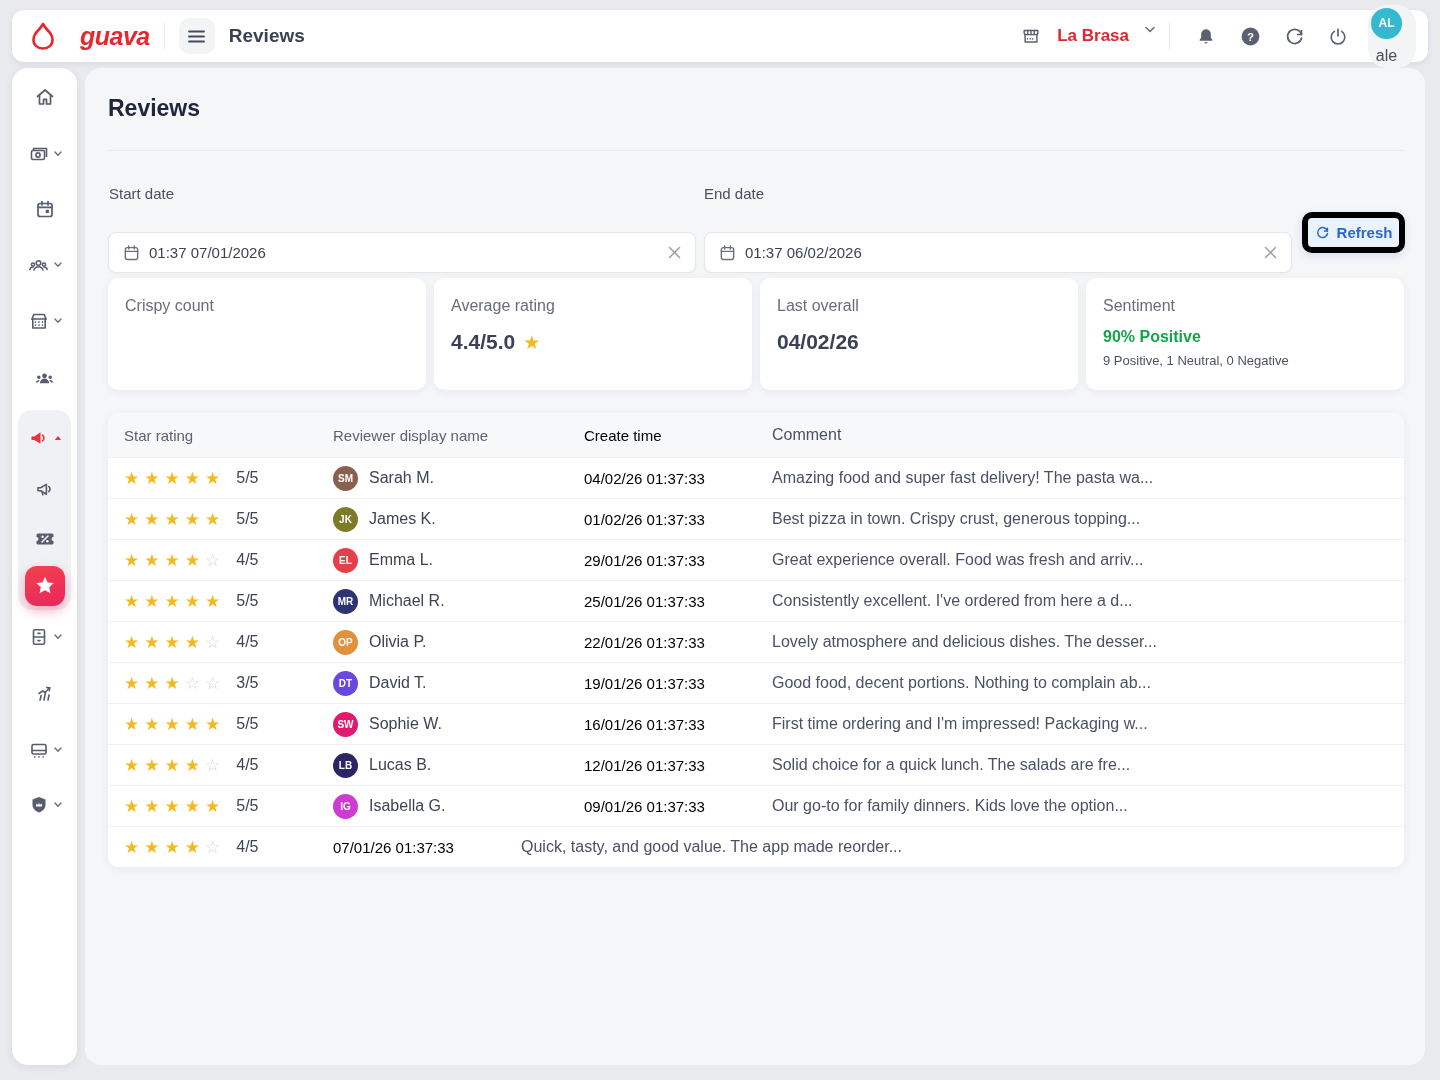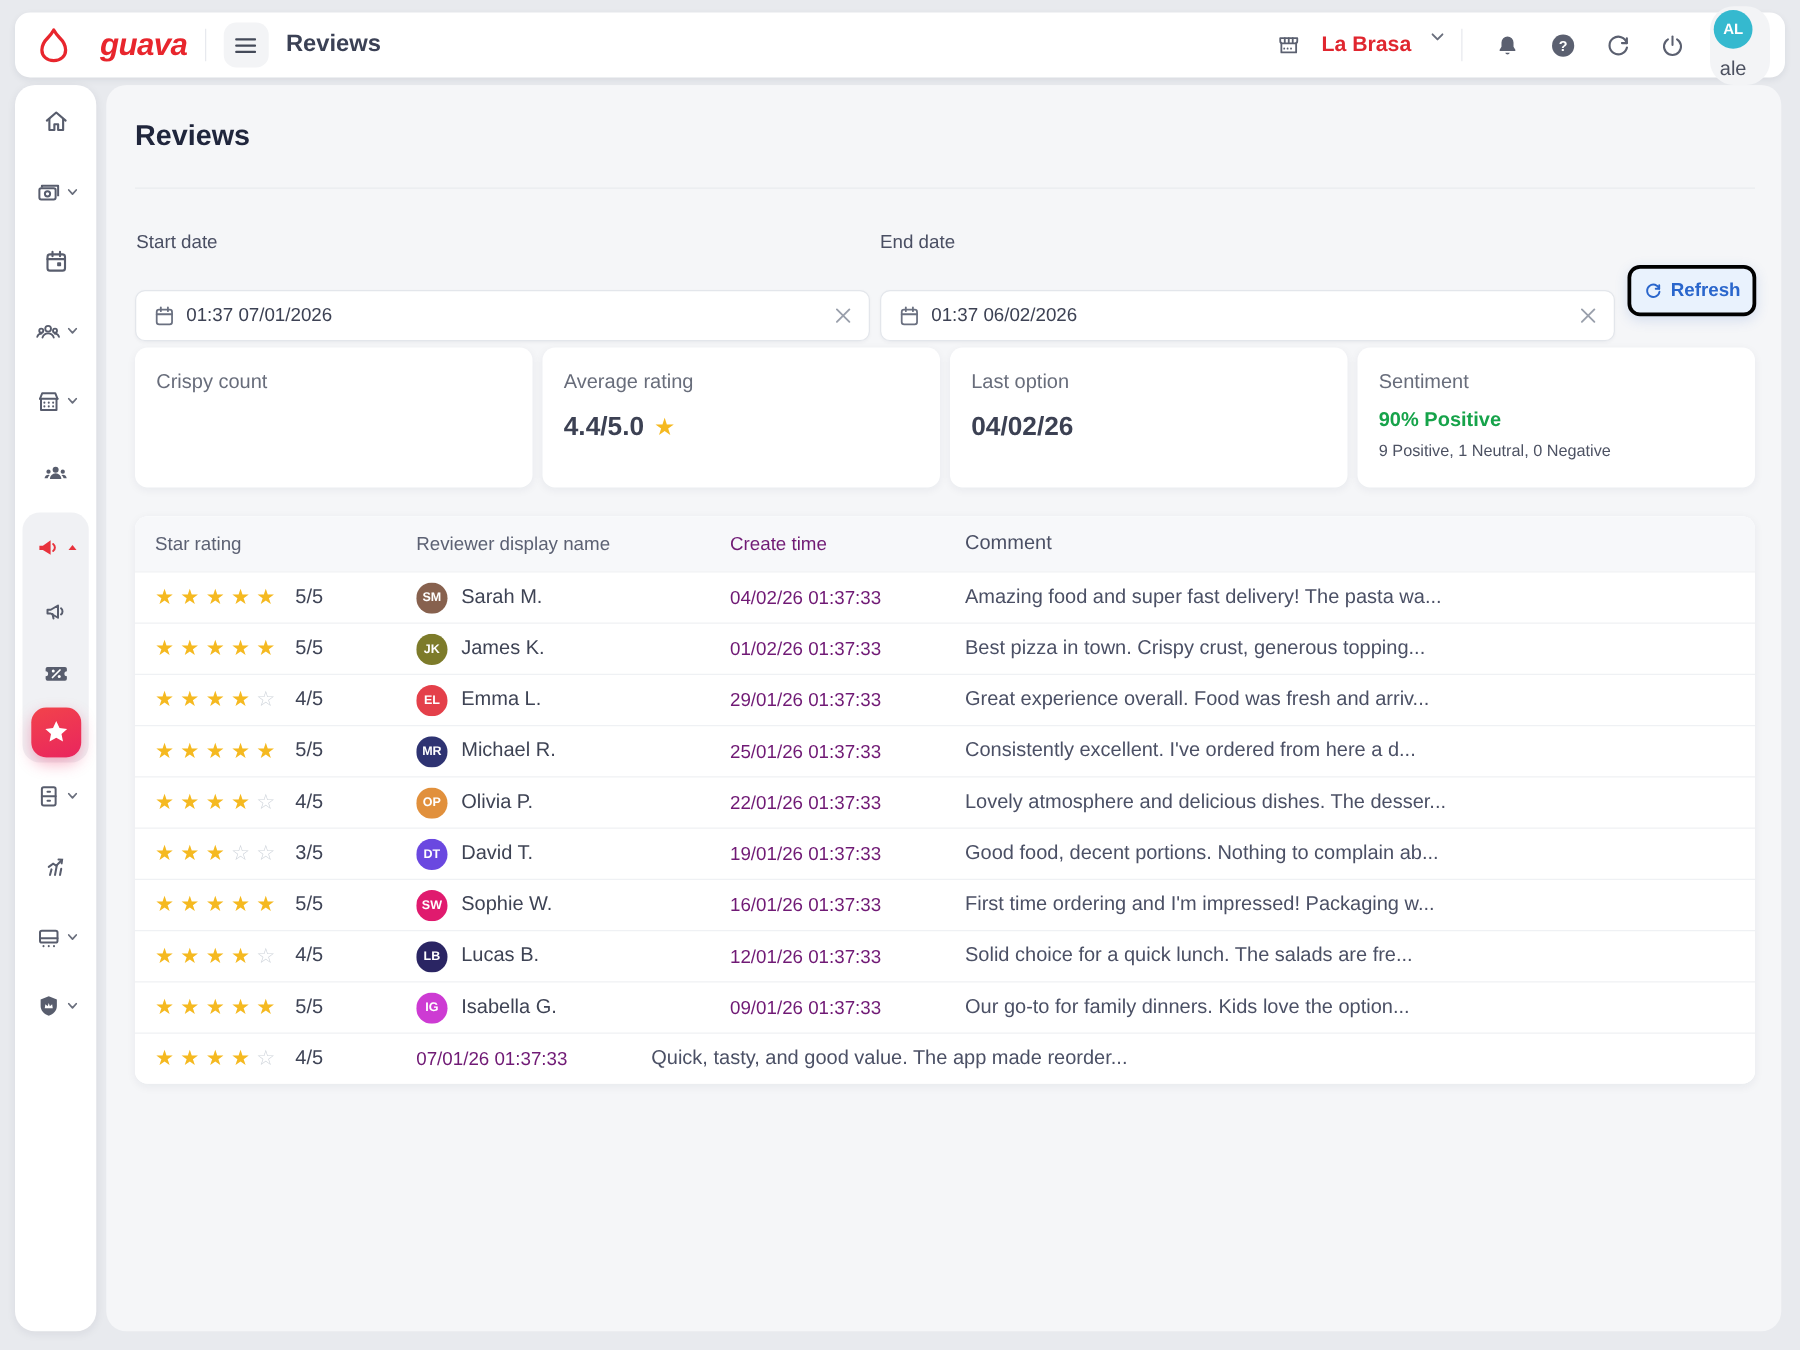--- a/index.html
+++ b/index.html
@@ -36,39 +36,39 @@
   
   .main { position:absolute; left:85px; top:68px; width:1340px; height:997px; background:#f5f6f8; border-radius:16px; }
   .page-title { position:absolute; left:23px; top:27px; font-size:23px; font-weight:800; color:#20263c; }
   .head-div { position:absolute; left:23px; top:82px; width:1296px; height:1px; background:#e9ebee; }
 
   .field-label { position:absolute; top:117px; font-size:15px; color:#4a4f63; }
   .date-field { position:absolute; top:144px; width:588px; height:41px; background:#fff; border:1px solid #e3e6eb; border-radius:8px;
                 display:flex; align-items:center; padding:0 14px; gap:9px; box-shadow:0 1px 3px rgba(25,30,60,.04); cursor:text;margin-top:20px; }
   .date-text { flex:1; font-size:15px; color:#3d4254; }
   .clear-x { cursor:pointer; }
-  .refresh-btn { position:absolute; left:1217px; top:144px; width:103px; height:41px; background:#e9f2fd; border:3px solid #000000; border-radius:10px;
+  .refresh-btn { position:absolute; left:1217px; top:144px; width:103px; height:41px; background:#e9f2fd; border:6px solid #000000; border-radius:10px;
                  color:#2a66cc; font-size:15px; font-weight:600; display:flex; align-items:center; justify-content:center; gap:7px; cursor:pointer;
                  box-shadow:0 3px 10px rgba(59,113,202,.18); font-family:inherit; }
 
   .card { position:absolute; top:210px; width:318px; height:112px; background:#fff; border-radius:10px; box-shadow:0 2px 8px rgba(25,30,60,.06); padding:19px 17px; }
   .card-label { font-size:16px; color:#686d7b; }
   .card-value { margin-top:15px; font-size:21px; font-weight:800; color:#3c4153; display:flex; align-items:center; gap:8px; }
   .card-star { color:#f5b920; font-size:19px; }
   .sent-head { margin-top:13px; font-size:16px; font-weight:700; }
   .sent-detail { margin-top:7px; font-size:13px; color:#4d5263; }
 
   
   .table { position:absolute; left:23px; top:345px; width:1296px; height:454px; background:#fff; border-radius:10px; box-shadow:0 2px 8px rgba(25,30,60,.06); overflow:hidden; }
   .thead { height:44px; background:#f7f8fa; display:flex; align-items:center; font-size:15px; color:#5c6173; }
   .trow { height:41px; display:flex; align-items:center; border-top:1px solid #eff1f4; cursor:pointer; background:#fff; }
   .col { overflow:hidden; white-space:nowrap; }
   .col-stars { width:225px; padding-left:16px; display:flex; align-items:center; }
   .col-name  { width:251px; display:flex; align-items:center; gap:11px; }
-  .col-time  { width:188px; font-size:15px; color:#701a75; }
+  .col-time  { width:188px; font-size:15px; color:#000000; }
   .col-comment { flex:1; padding-right:16px; font-size:16px; color:#4b5065; text-overflow:ellipsis; }
   .star { font-size:17px; margin-right:5px; }
   .star.filled { color:#f5b920; }
   .star.empty  { color:#cfd4db; }
   .rating-label { margin-left:11px; font-size:16px; color:#3f4456; }
   .row-avatar { width:25px; height:25px; border-radius:50%; color:#fff; font-size:10px; font-weight:700; display:flex; align-items:center; justify-content:center; flex:0 0 25px; }
   .reviewer-name { font-size:16px; color:#3e4354; }
 </style>
 </head>
 <body>
@@ -436,21 +436,21 @@
     <div class="card-label">Crispy count</div>
   </section>
   <section class="card" style="left:349px">
     <div class="card-label">Average rating</div>
     <div class="card-value">
       <span>4.4/5.0</span>
       <span class="card-star">★</span>
     </div>
   </section>
   <section class="card" style="left:675px">
-    <div class="card-label">Last option</div>
+    <div class="card-label">Last overall</div>
     <div class="card-value">04/02/26</div>
   </section>
   <section class="card" style="left:1001px">
     <div class="card-label">Sentiment</div>
     <div class="sent-head" style="color:#16a34a">90% Positive</div>
     <div class="sent-detail">9 Positive, 1 Neutral, 0 Negative</div>
   </section>
 
   <section class="table">
     <div class="thead">

